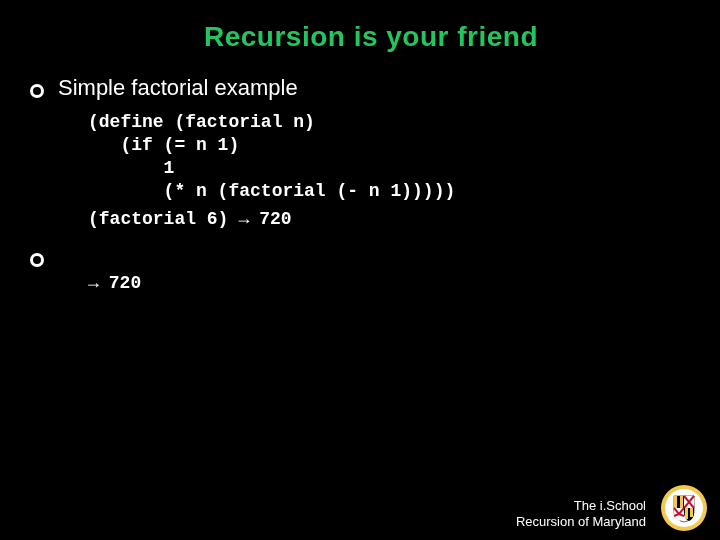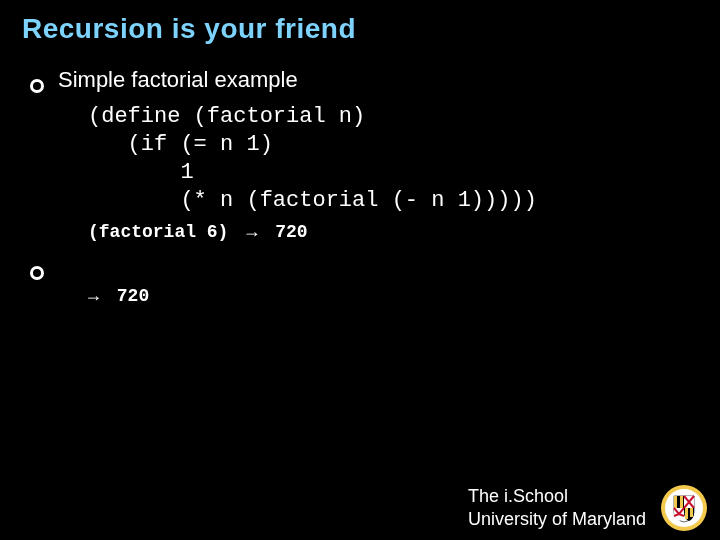--- a/index.html
+++ b/index.html
@@ -2,72 +2,74 @@
 <html><head>
 <meta charset="utf-8">
 <style>
   * { margin: 0; padding: 0; box-sizing: border-box; }
   html, body { width: 720px; height: 540px; background: #000; overflow: hidden; }
   body { font-family: Arial, Helvetica, sans-serif; color: #fff; position: relative; }
   .title {
     font-weight: 900;
     font-size: 28px;
     letter-spacing: 0.5px;
-    padding: 13px 0 14px 22px;
-    color: #7dd3fc;
+    padding: 21px 0 14px 22px;
+    color: #22c55e;
+    text-align: center;
   }
   .content { padding: 0 0 0 30px; }
   .bullet-row {
     display: flex;
-    align-items: flex-end;
+    align-items: center;
     margin-top: 8px;
     margin-bottom: 6px;
   }
   .bullet-row.second { margin-top: 18px; }
   .bullet-icon {
     width: 14px; height: 14px;
     border: 3px solid #fff;
     border-radius: 50%;
     flex: 0 0 auto;
     margin-top: 6px;
     margin-right: 14px;
   }
   .bullet-text {
     font-size: 22px;
     color: #fff;
     font-weight: 400;
   }
   .code-block {
     font-family: "Courier New", Courier, monospace;
-    font-size: 22px;
-    font-weight: normal;
+    font-size: 18px;
+    font-weight: bold;
     color: #fff;
     white-space: pre;
     line-height: 1.28;
     margin: 10px 0 0 58px;
   }
   .result-line {
     font-family: "Courier New", Courier, monospace;
     font-size: 18px;
     font-weight: bold;
     color: #fff;
     margin: 6px 0 0 58px;
     display: flex;
     align-items: center;
-    gap: 18px;
+    gap: 10px;
   }
   .arrow {
     font-size: 18px;
     font-weight: bold;
   }
   .footer {
     position: absolute;
     right: 74px;
     bottom: 10px;
-    font-size: 18px;
+    text-align: right;
+    font-size: 13px;
     color: #fff;
     line-height: 1.25;
   }
   .seal {
     position: absolute;
     right: 12px;
     bottom: 8px;
     width: 48px;
     height: 48px;
   }
@@ -100,21 +102,21 @@
 
   <div class="result-line">
     <span class="arrow">→</span>
     <span>720</span>
   </div>
 
 </div>
 
 <div class="footer">
   <div>The i.School</div>
-  <div>University of Maryland</div>
+  <div>Recursion of Maryland</div>
 </div>
 
 <svg class="seal" viewBox="0 0 48 48">
   <circle cx="24" cy="24" r="23" fill="#f2c94c"></circle>
   <circle cx="24" cy="24" r="19" fill="#ffffff"></circle>
   <g transform="translate(24,24)">
     <path d="M -10 -12 L 10 -12 L 10 4 Q 10 12 0 14 Q -10 12 -10 4 Z" stroke="#000" stroke-width="0.6" fill="#ffffff"></path>
     <rect x="-10" y="-12" width="10" height="12" fill="#000000"></rect>
     <rect x="-10" y="-12" width="3" height="12" fill="#f2c94c"></rect>
     <rect x="-4" y="-12" width="3" height="12" fill="#f2c94c"></rect>

